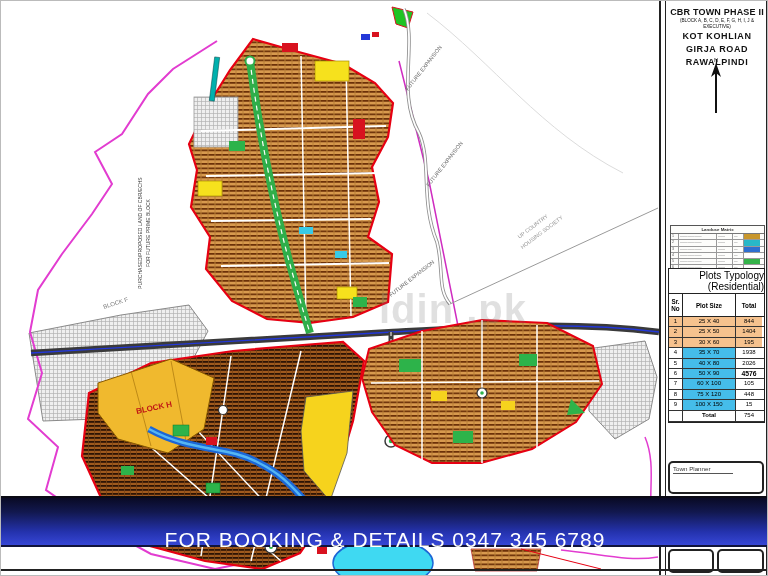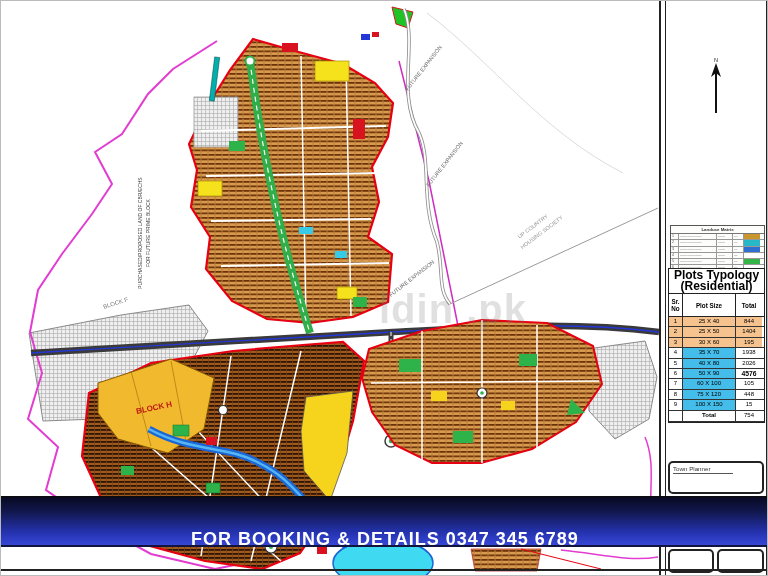--- a/index.html
+++ b/index.html
@@ -17,21 +17,21 @@
   .north{position:absolute;top:56px;left:0;width:110px;text-align:center;}
   .north .nlab{font-size:5.5px;color:#222;display:block;}
   
   .landuse{position:absolute;top:224px;left:9px;width:93px;border:1px solid #555;background:#fdfdfb;font-size:3.6px;color:#555;}
   .lu-title{text-align:center;font-size:4.4px;font-weight:bold;color:#333;border-bottom:1px solid #777;padding:1px 0;}
   .lu-row{display:grid;grid-template-columns:8px 38px 16px 11px 16px;border-bottom:.5px solid #999;height:5.3px;line-height:5.3px;}
   .lu-row span{border-right:.5px solid #999;overflow:hidden;padding-left:1px;}
   .lu-sw{border-right:none !important;}
   
   .typ{position:absolute;top:267px;left:7px;width:97px;border:1.5px solid #222;background:#fff;box-sizing:border-box;}
-  .typ-title{font-size:12px;font-weight:bold;text-align:center;line-height:11px;border-bottom:1.5px solid #222;padding:1px 0;}
+  .typ-title{font-size:10px;font-weight:normal;text-align:right;line-height:11px;border-bottom:1.5px solid #222;padding:1px 0;}
   .thead{display:grid;grid-template-columns:14px 53px 26px;border-bottom:1px solid #222;font-weight:bold;}
   .thead span{font-size:6.3px;padding:1px;border-right:1px solid #222;display:flex;align-items:center;justify-content:center;text-align:center;min-height:20px;word-break:break-word;}
   .thead span:last-child{border-right:none;}
   .trow{display:grid;grid-template-columns:14px 53px 26px;border-bottom:1px solid #333;height:9.4px;}
   .trow .c{font-size:6px;line-height:9.4px;text-align:center;border-right:1px solid #333;overflow:hidden;}
   .trow .c:last-child{border-right:none;}
   .hl-o .sr,.hl-o .size,.hl-o .tot{background:#f6c28e;}
   .hl-b .size{background:#45bdea;}
   .bold-tot .tot{font-weight:bold;font-size:6.8px;}
   .trow.total{height:10px;}
@@ -41,21 +41,21 @@
   .layout-box{top:430px;left:7px;width:96px;height:26px;display:flex;align-items:center;justify-content:center;
               font-size:9.5px;font-weight:bold;letter-spacing:1px;color:#111;}
   .planner-box{top:460px;left:7px;width:96px;height:33px;font-size:6.2px;color:#333;padding:2px 3px;}
   .planner-box .ul{width:60px;height:1px;background:#555;margin-top:1px;}
   .bbl{top:548px;left:7px;width:46px;height:24px;}
   .bbr{top:548px;left:56px;width:47px;height:24px;}
   
   .banner{position:absolute;left:0;top:495px;width:768px;height:51px;z-index:20;display:flex;align-items:center;justify-content:center;
           background:linear-gradient(180deg,#090a24 0%,#12184f 30%,#2432ad 72%,#3646d6 100%);
           border-top:2px solid #0a0a14;border-bottom:2px solid #11143c;box-sizing:border-box;}
-  .banner span{color:#fff;font-size:18px;font-weight:bold;letter-spacing:1px;white-space:nowrap;margin-top:36px;}
+  .banner span{color:#fff;font-size:21px;font-weight:normal;letter-spacing:1px;white-space:nowrap;margin-top:36px;}
   .bottom-line{position:absolute;left:0;top:568px;width:768px;height:2px;background:#222;z-index:25;}
   svg text{font-family:"Liberation Sans",sans-serif;}
 </style>
 </head>
 <body>
 
 <div class="page">
 
   <div class="map-wrap">
   <svg viewBox="0 0 660 576" width="660" height="576">
@@ -177,20 +177,27 @@
       <text x="428" y="186" font-size="5.5" fill="#666" transform="rotate(-52 428 186)">FUTURE EXPANSION</text>
       <text x="390" y="296" font-size="5.5" fill="#666" transform="rotate(-38 390 296)">FUTURE EXPANSION</text>
       <text x="518" y="230" font-size="5.5" fill="#999" transform="rotate(-37 530 233)">UP COUNTRY</text>
       <text x="514" y="240" font-size="5.5" fill="#999" transform="rotate(-37 530 233)">HOUSING SOCIETY</text>
       <text x="378" y="322" font-size="40" font-weight="bold" fill="#777" opacity="0.22" letter-spacing="1">ldin .pk</text>
     </g>
   </svg>
   </div>
 
   <div class="panel">
+    <div class="tblock">
+      <div class="tb-project">CBR TOWN PHASE II</div>
+      <div class="tb-sub">(BLOCK A, B, C, D, E, F, G, H, I, J &amp; EXECUTIVE)</div>
+      <div class="tb-loc">KOT KOHLIAN</div>
+      <div class="tb-loc">GIRJA  ROAD</div>
+      <div class="tb-loc">RAWALPINDI</div>
+    </div>
 
     <div class="north">
       <span class="nlab">N</span>
       <svg width="16" height="52" viewBox="0 0 16 52">
         <polygon points="8,0 13,14 8,10 3,14" fill="#111"></polygon>
         <line x1="8" y1="10" x2="8" y2="50" stroke="#111" stroke-width="2"></line>
       </svg>
     </div>
 
     <div class="landuse">

